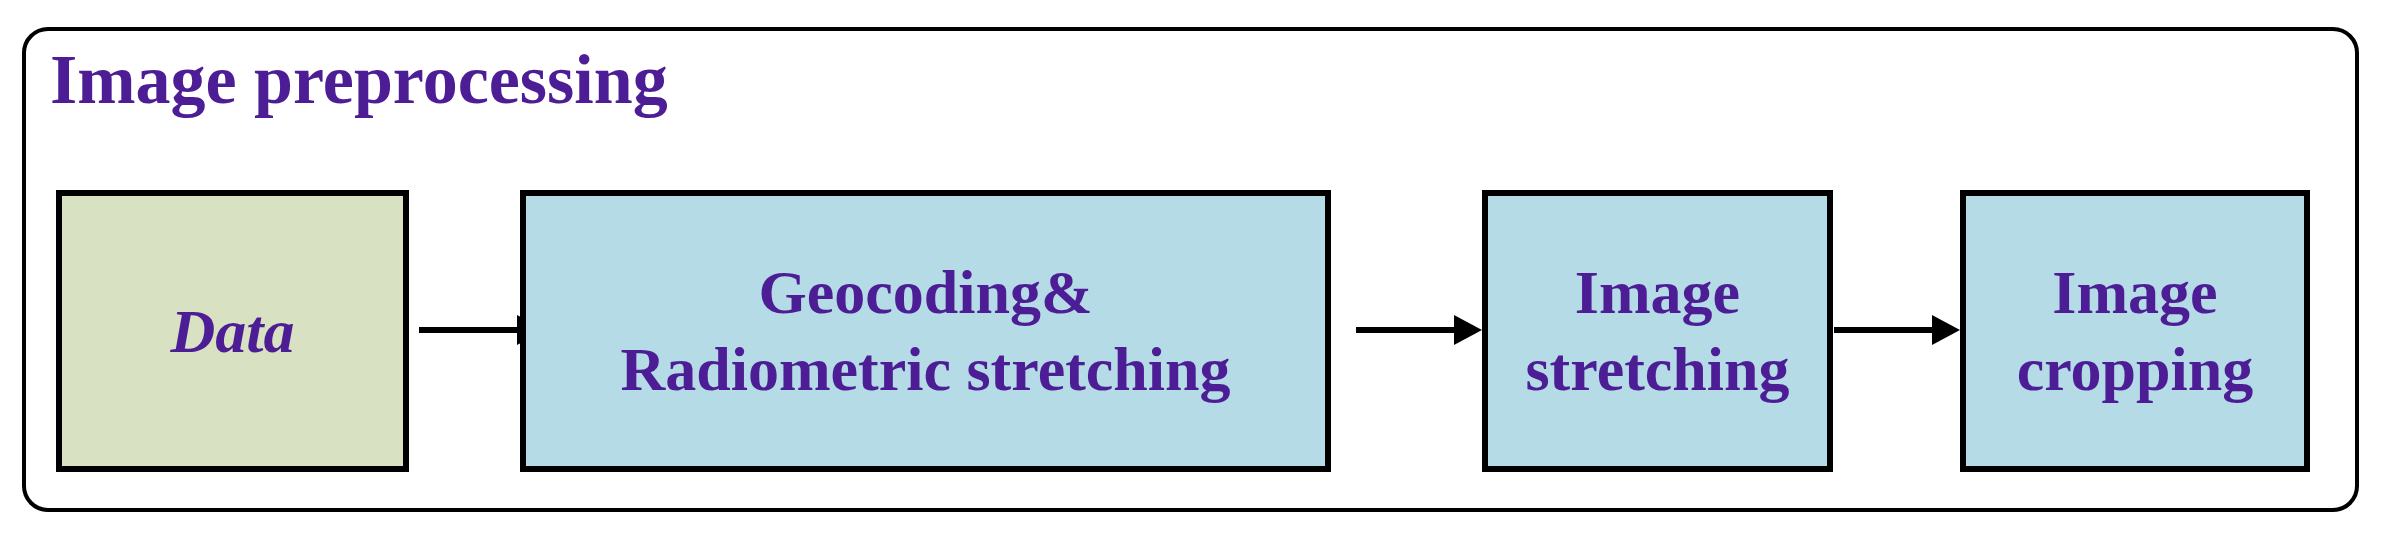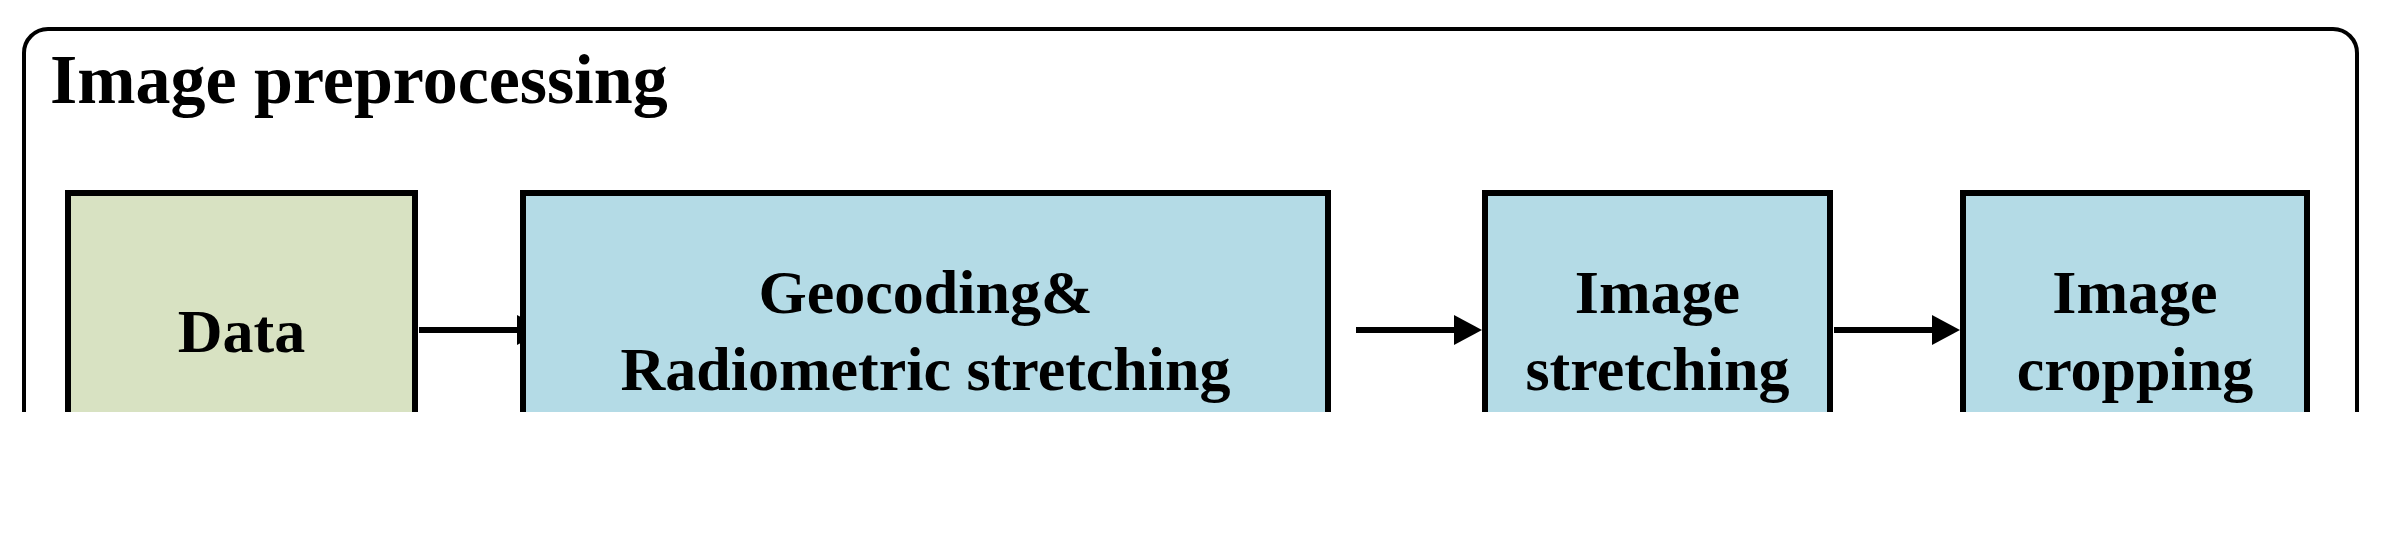--- a/index.html
+++ b/index.html
@@ -3,24 +3,24 @@
 <meta charset="utf-8">
 <style>
   html, body {
     margin: 0;
     padding: 0;
     background: #ffffff;
   }
   .canvas {
     position: relative;
     width: 2381px;
-    height: 412px;
+    height: 538px;
     background: #ffffff;
     font-family: "Liberation Serif", "DejaVu Serif", serif;
-    color: #000000;
+    color: #4c1d95;
     overflow: hidden;
   }
   .frame {
     position: absolute;
     left: 22px;
     top: 27px;
     width: 2337px;
     height: 485px;
     box-sizing: border-box;
     border: 4px solid #000000;
@@ -45,21 +45,21 @@
     display: flex;
     flex-direction: column;
     align-items: center;
     justify-content: center;
     text-align: center;
     font-weight: bold;
     font-size: 62px;
     line-height: 77px;
   }
   .node span { display: block; white-space: nowrap; }
-  .node-1 { left: 65px;   width: 353px; }
+  .node-1 { left: 56px;   width: 353px; font-style: italic; }
   .node-2 { left: 520px;  width: 811px; }
   .node-3 { left: 1482px; width: 351px; }
   .node-4 { left: 1960px; width: 350px; }
 
   .arrow {
     position: absolute;
     top: 315px;
     height: 30px;
     width: 126px;
   }

